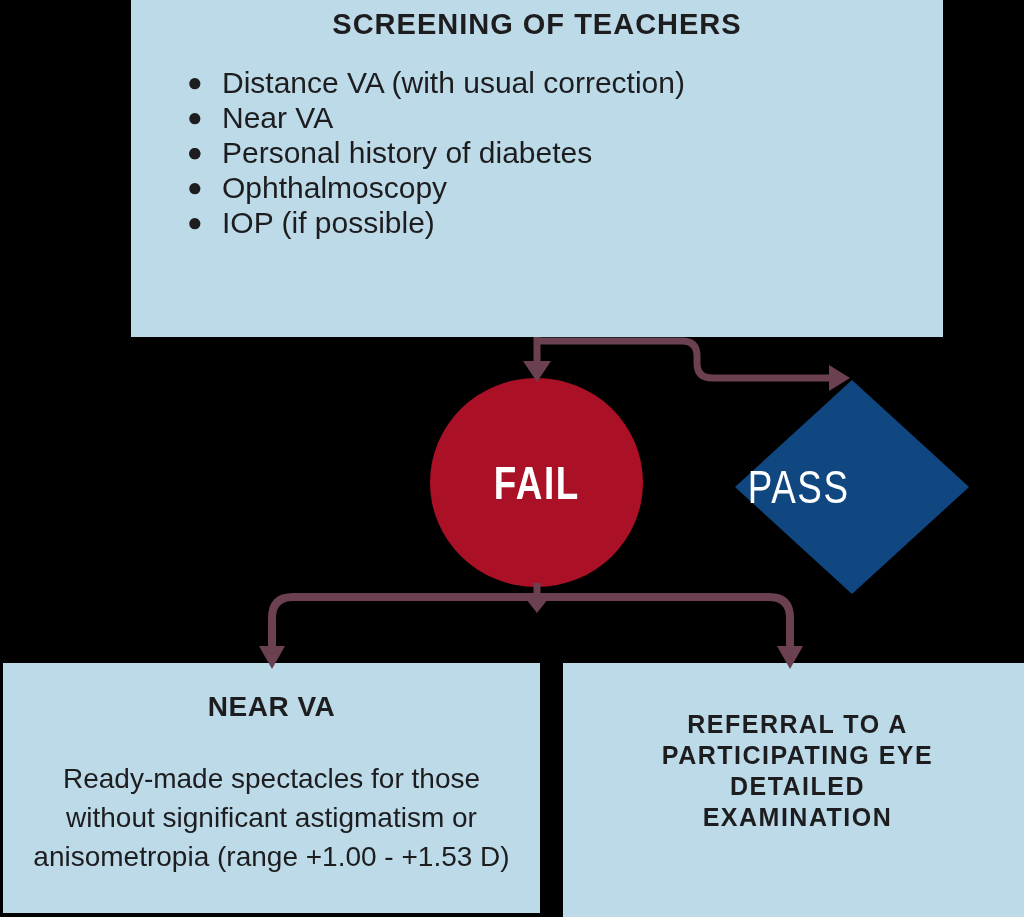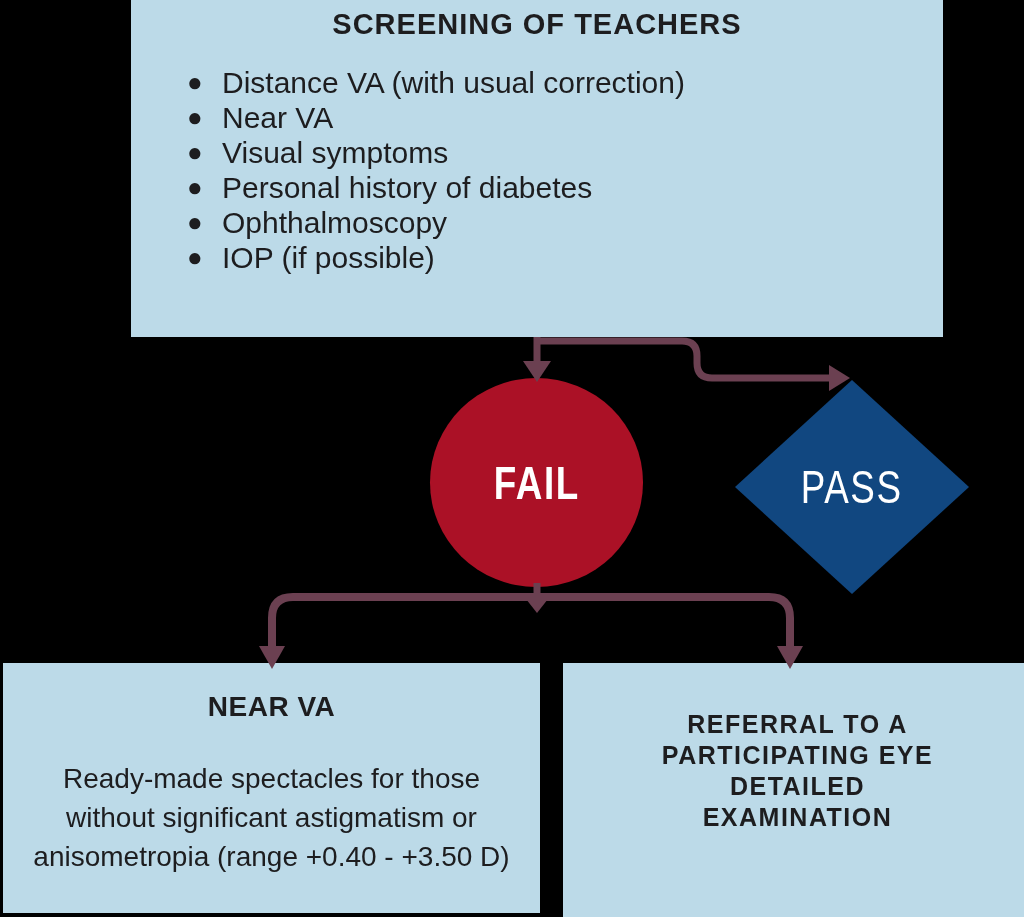--- a/index.html
+++ b/index.html
@@ -35,21 +35,21 @@
     background:var(--fail-fill,#ab1126);border-radius:50%;
     display:flex;align-items:center;justify-content:center;font-weight:bold;
   }
   .node-label{
     color:var(--node-text,#ffffff);font-size:46px;letter-spacing:2px;
     transform:scaleX(.8);display:inline-block;white-space:nowrap;
   }
   
   .pass-label-wrap{
     position:absolute;left:735px;top:380px;width:234px;height:214px;
-    display:flex;align-items:center;justify-content:center;
+    display:flex;align-items:center;
   }
   
   .connectors{position:absolute;left:0;top:0;width:1024px;height:917px;}
   .conn{fill:none;stroke:var(--connector,#6b4051);stroke-width:8;}
   .conn-thin{fill:none;stroke:var(--connector,#6b4051);stroke-width:7;}
   .arrowhead{fill:var(--connector,#6b4051);stroke:none;}
   .diamond{fill:var(--pass-fill,#114780);stroke:none;}
   
   .left-box{left:3px;top:663px;width:537px;height:250px;padding:28px 4px 0 4px;text-align:center;}
   .left-box-title{font-size:28px;font-weight:bold;letter-spacing:.5px;}
@@ -62,33 +62,33 @@
 </head>
 <body>
 
 <div class="canvas">
 
   <div class="box top-box">
     <div class="top-title">SCREENING OF TEACHERS</div>
     <ul class="screen-list">
       <li><span class="bullet">●</span><span>Distance VA (with usual correction)</span></li>
       <li><span class="bullet">●</span><span>Near VA</span></li>
-      <li><span class="bullet">●</span><span>Visual symptoms</span></li>
+      <li><span class="bullet">●</span></li>
       <li><span class="bullet">●</span><span>Personal history of diabetes</span></li>
       <li><span class="bullet">●</span><span>Ophthalmoscopy</span></li>
       <li><span class="bullet">●</span><span>IOP (if possible)</span></li>
     </ul>
   </div>
 
   <div class="box left-box">
     <div class="left-box-title">NEAR VA</div>
     <div class="left-box-body">
       <span>Ready-made spectacles for those</span>
       <span>without significant astigmatism or</span>
-      <span>anisometropia (range +0.40 - +3.50 D)</span>
+      <span>anisometropia (range +1.00 - +1.53 D)</span>
     </div>
   </div>
 
   <div class="box right-box">
     <div class="right-box-body">
       <span>REFERRAL TO A</span>
       <span>PARTICIPATING EYE</span>
       <span>DETAILED</span>
       <span>EXAMINATION</span>
     </div>

